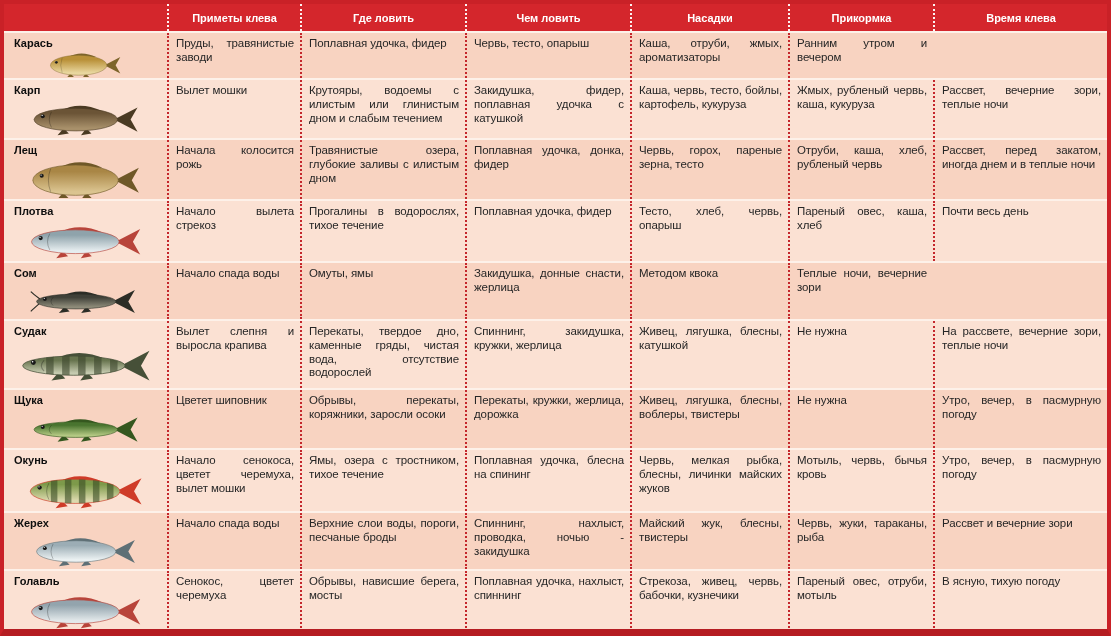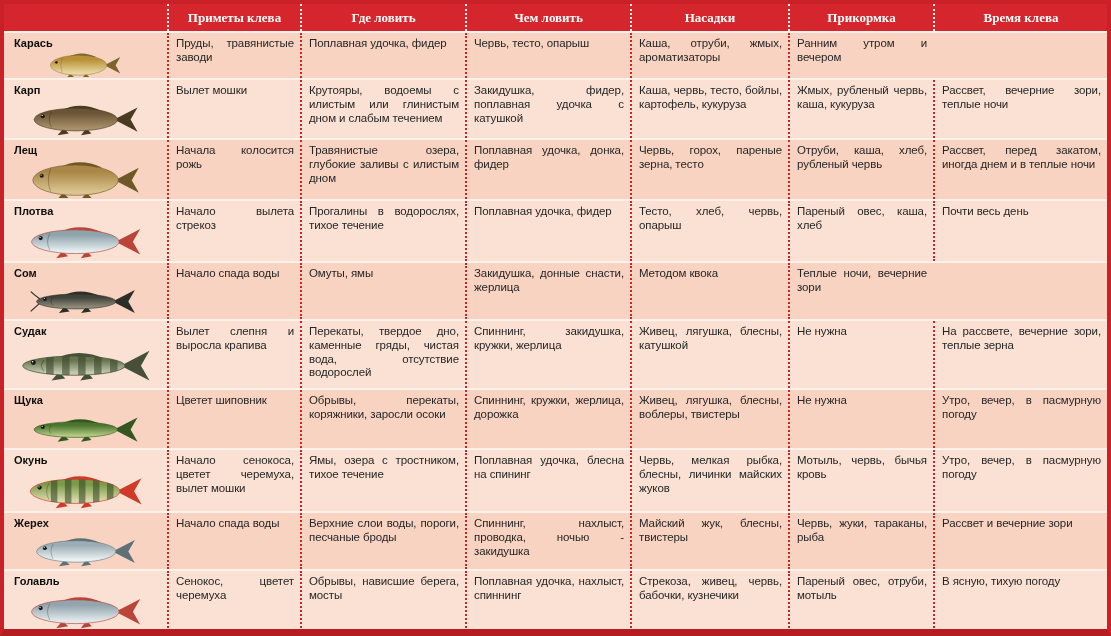--- a/index.html
+++ b/index.html
@@ -8,24 +8,23 @@
     border:4px solid #c92127; border-bottom:7px solid #b51d22;
     background:#fbe1d3; overflow:hidden; position:relative;
     font-family:"Liberation Sans", sans-serif;
     --cols:163px 133px 165px 165px 158px 145px 1fr;
   }
   .thead {
     display:grid; grid-template-columns:var(--cols);
     background:#d4262c; height:27px;
   }
   .th {
-    color:#fff; font-weight:bold; font-size:13px;
+    color:#fff; font-weight:bold; font-size:11px;
     display:flex; align-items:center; justify-content:center;
     border-left:2px dotted rgba(255,255,255,.95);
-    font-family:Liberation Serif, serif;
   }
   .th:first-child { border-left:none; }
   .row {
     display:grid; grid-template-columns:var(--cols);
     border-top:2px solid #fdf1e9; background:#fbe1d3;
   }
   .row:nth-of-type(odd) { background:#f8d3c1; }
   .row:nth-of-type(1){min-height:45px}
   .row:nth-of-type(2){min-height:58px}
   .row:nth-of-type(3){min-height:59px}
@@ -257,21 +256,21 @@
               <circle cx="18" cy="23" r="2.3" fill="#191919"></circle>
               <circle cx="17.3" cy="22.2" r="0.7" fill="#fff"></circle>
             </svg>
           </div>
         </div>
         <div class="cell">Вылет слепня и выросла крапива</div>
         <div class="cell">Перекаты, твердое дно, каменные гряды, чистая вода, отсутствие водорослей</div>
         <div class="cell">Спиннинг, закидушка, кружки, жерлица</div>
         <div class="cell">Живец, лягушка, блесны, катушкой</div>
         <div class="cell">Не нужна</div>
-        <div class="cell">На рассвете, вечерние зори, теплые зерна</div>
+        <div class="cell">На рассвете, вечерние зори, теплые ночи</div>
       </div>
       <div class="row">
         <div class="cell fishcell">
           <div class="fishname">Щука</div>
           <div class="fishwrap">
             <svg viewBox="0 0 132 46" preserveAspectRatio="xMidYMax meet" xmlns="http://www.w3.org/2000/svg">
               <defs>
                 <linearGradient id="g6" x1="0" y1="0" x2="0" y2="1">
                   <stop offset="0.22" stop-color="#49742f"></stop>
                   <stop offset="0.88" stop-color="#b4c983"></stop>
@@ -286,21 +285,21 @@
               <path d="M68 32 l-6 8 l12 -2 z" fill="#35571f"></path>
               <ellipse cx="56" cy="26" rx="48" ry="9" fill="url(#g6)" stroke="#35571f" stroke-width="0.7"></ellipse>
               <path d="M28 21 Q23 26 28 31" stroke="rgba(0,0,0,.28)" stroke-width="1" fill="none"></path>
               <circle cx="18" cy="23" r="2.3" fill="#191919"></circle>
               <circle cx="17.3" cy="22.2" r="0.7" fill="#fff"></circle>
             </svg>
           </div>
         </div>
         <div class="cell">Цветет шиповник</div>
         <div class="cell">Обрывы, перекаты, коряжники, заросли осоки</div>
-        <div class="cell">Спиннинг, кружки, жерлица, дорожка</div>
+        <div class="cell">Перекаты, кружки, жерлица, дорожка</div>
         <div class="cell">Живец, лягушка, блесны, воблеры, твистеры</div>
         <div class="cell">Не нужна</div>
         <div class="cell">Утро, вечер, в пасмурную погоду</div>
       </div>
       <div class="row">
         <div class="cell fishcell">
           <div class="fishname">Окунь</div>
           <div class="fishwrap">
             <svg viewBox="0 0 132 46" preserveAspectRatio="xMidYMax meet" xmlns="http://www.w3.org/2000/svg">
               <defs>

